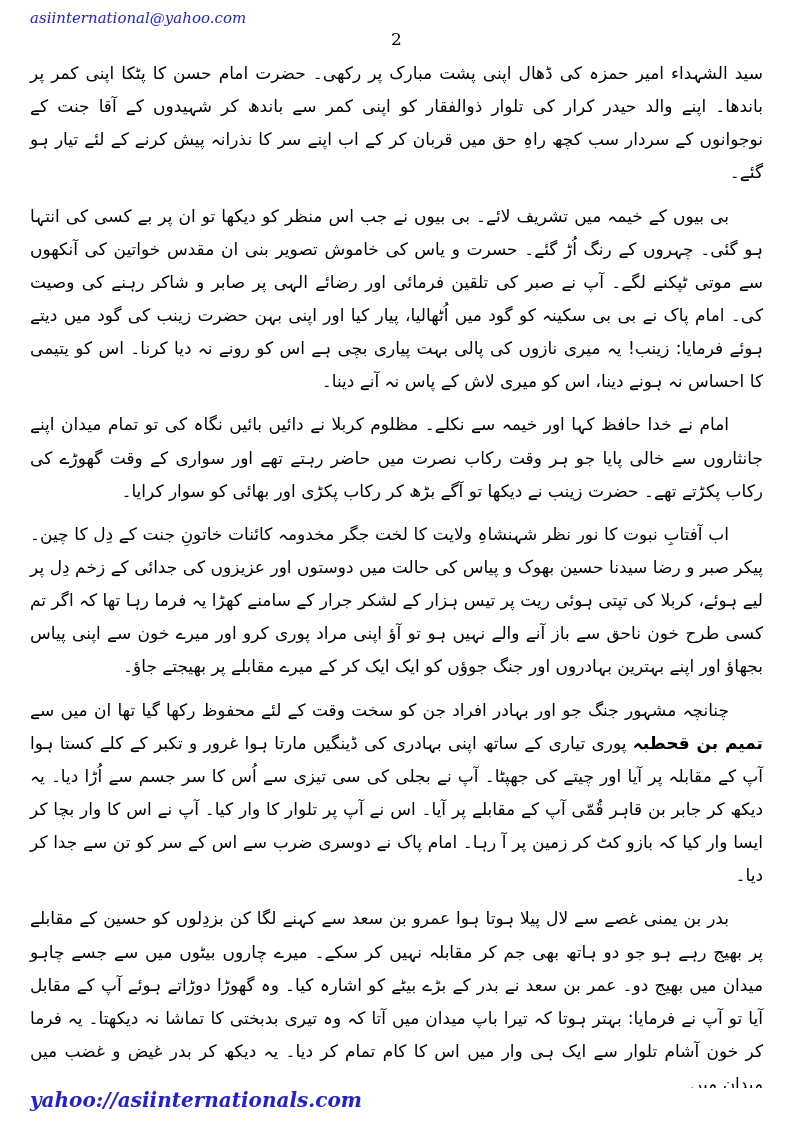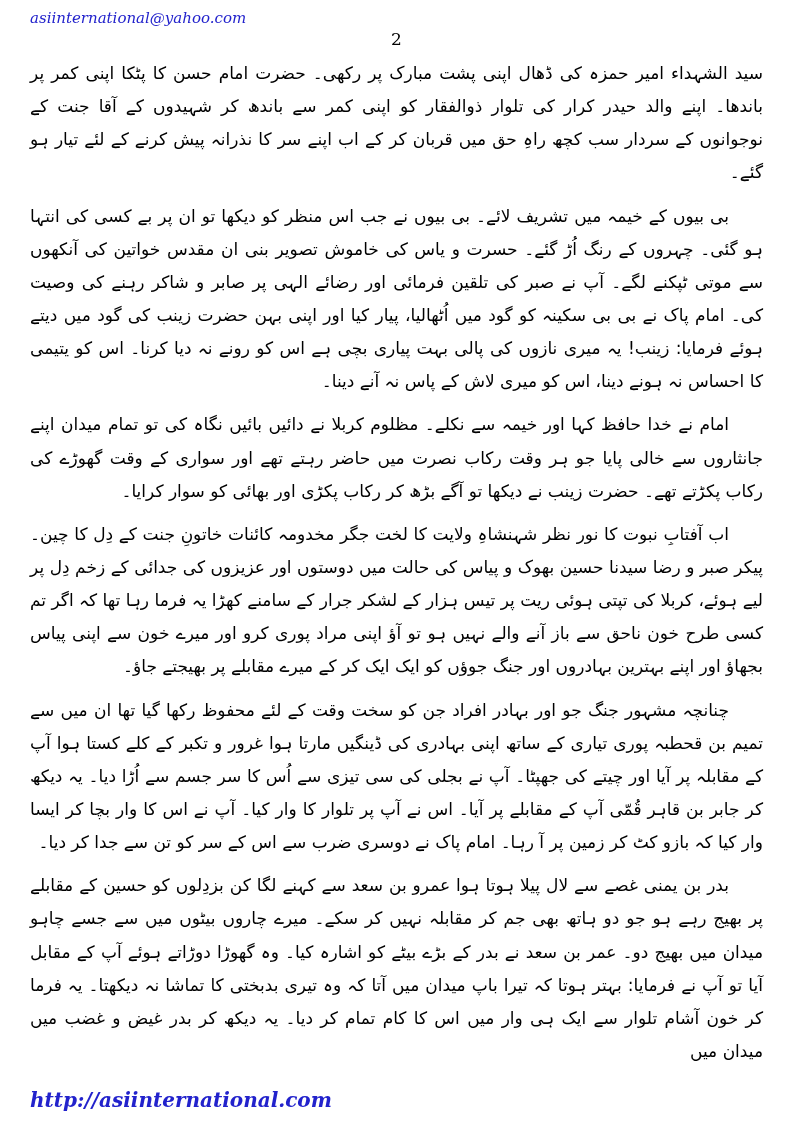--- a/index.html
+++ b/index.html
@@ -37,21 +37,21 @@
     direction: rtl;
     unicode-bidi: embed;
     text-align: justify;
     color: #000000;
     font-family: "DejaVu Sans", sans-serif;
     font-size: 17px;
     line-height: 1.95;
   }
   .para { margin: 4px 0 10px 0; text-indent: 34px; }
   .para.no-indent { text-indent: 0; }
-  .bold { font-weight: normal; }
+  .bold { font-weight: bold; }
   .footer {
     position: absolute;
     left: 30px; right: 30px; bottom: 10px;
     display: flex;
     justify-content: space-between;
     align-items: baseline;
     color: #2222cc;
     font-family: "DejaVu Serif", serif;
     font-style: italic;
     background: #ffffff;
@@ -94,17 +94,17 @@
     </p>
 
     <p class="para">
       <span>بدر بن یمنی غصے سے لال پیلا ہوتا ہوا عمرو بن سعد سے کہنے لگا کن بزدِلوں کو حسین کے مقابلے پر بھیج رہے ہو جو دو ہاتھ بھی جم کر مقابلہ نہیں کر سکے۔ میرے چاروں بیٹوں میں سے جسے چاہو میدان میں بھیج دو۔ عمر بن سعد نے بدر کے بڑے بیٹے کو اشارہ کیا۔ وہ گھوڑا دوڑاتے ہوئے آپ کے مقابل آیا تو آپ نے فرمایا: بہتر ہوتا کہ تیرا باپ میدان میں آتا کہ وہ تیری بدبختی کا تماشا نہ دیکھتا۔ یہ فرما کر خون آشام تلوار سے ایک ہی وار میں اس کا کام تمام کر دیا۔ یہ دیکھ کر بدر غیض و غضب میں میدان میں</span>
     </p>
 
   </div>
 
   <div class="footer">
     <div class="footer-right">
-      <span>http://asiinternational.com</span>
+      <span>yahoo://asiinternationals.com</span>
     </div>
   </div>
 
 </div>
 
 </body></html>

